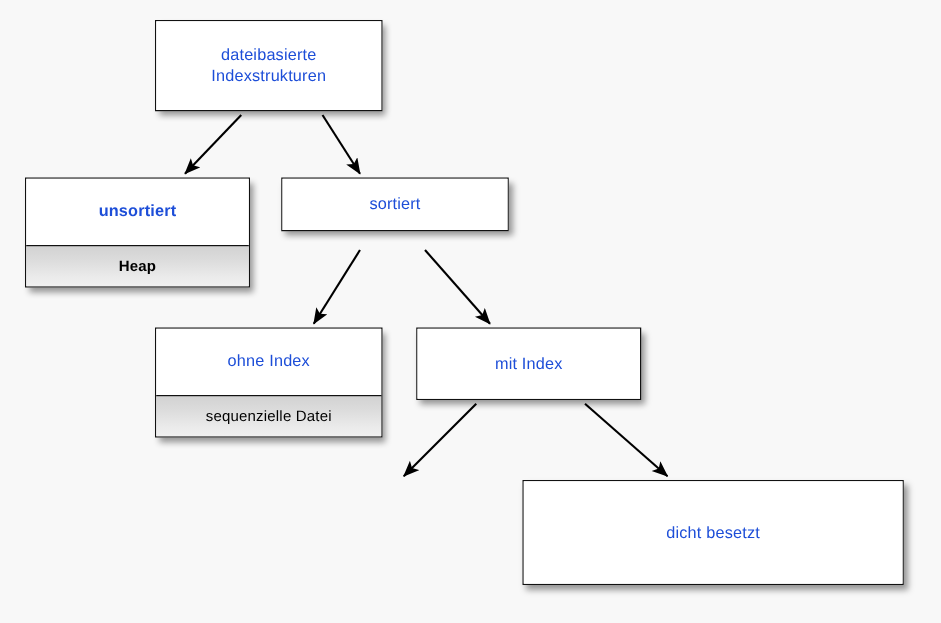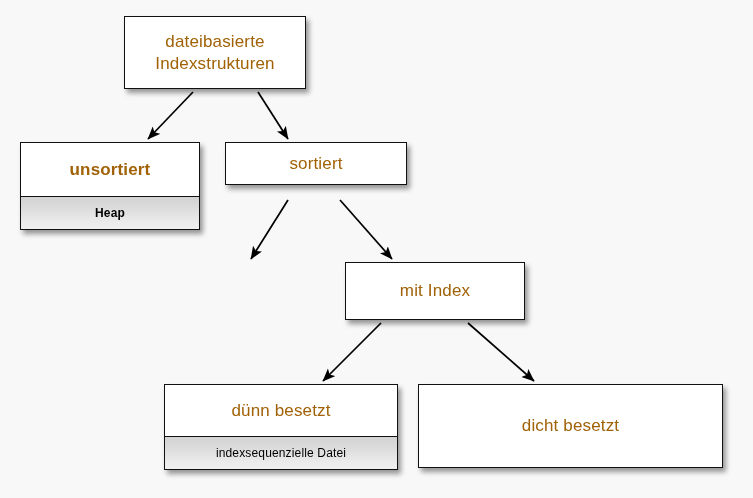--- a/index.html
+++ b/index.html
@@ -36,22 +36,22 @@
     display: flex;
     flex-direction: column;
     z-index: 2;
   }
   .node-title {
     flex: 1 1 auto;
     display: flex;
     align-items: center;
     justify-content: center;
     background: #ffffff;
-    color: #a16207;
-    font-size: 17px;
+    color: #1d4ed8;
+    font-size: 13px;
     letter-spacing: 0.15px;
     text-align: center;
     line-height: 1.28;
     padding: 0 6px;
     box-sizing: border-box;
     white-space: pre-line;
   }
   .node-sub {
     flex: 0 0 auto;
     display: flex;
@@ -64,21 +64,21 @@
     font-size: 12px;
     letter-spacing: 0.15px;
     text-align: center;
     padding: 0 6px;
     box-sizing: border-box;
   }
   .n-root  { left: 124px; top: 16px;  width: 182px; height: 73px; }
   .n-unsor { left: 20px;  top: 142px; width: 180px; height: 88px; font-weight: bold; }
   .n-sort  { left: 225px; top: 142px; width: 182px; height: 43px; }
   .n-ohne  { left: 124px; top: 262px; width: 182px; height: 88px; }
-  .n-mit   { left: 333px; top: 262px; width: 180px; height: 58px; margin-left: 12px; }
+  .n-mit   { left: 333px; top: 262px; width: 180px; height: 58px; }
   .n-duenn { left: 164px; top: 384px; width: 234px; height: 86px; }
   .n-dicht { left: 418px; top: 384px; width: 305px; height: 84px; }
 </style>
 </head>
 <body>
 
 <div id="canvas">
 
   <svg id="edges" viewBox="0 0 753 498" xmlns="http://www.w3.org/2000/svg">
     <defs>
@@ -104,27 +104,27 @@
 
   <div class="node n-unsor">
     <div class="node-title">unsortiert</div>
     <div class="node-sub">Heap</div>
   </div>
 
   <div class="node n-sort">
     <div class="node-title">sortiert</div>
   </div>
 
+  <div class="node n-ohne">
+    <div class="node-title">ohne Index</div>
+    <div class="node-sub">sequenzielle Datei</div>
+  </div>
 
   <div class="node n-mit">
     <div class="node-title">mit Index</div>
   </div>
 
-  <div class="node n-duenn">
-    <div class="node-title">dünn besetzt</div>
-    <div class="node-sub">indexsequenzielle Datei</div>
-  </div>
 
   <div class="node n-dicht">
     <div class="node-title">dicht besetzt</div>
   </div>
 
 </div>
 
 </body></html>

